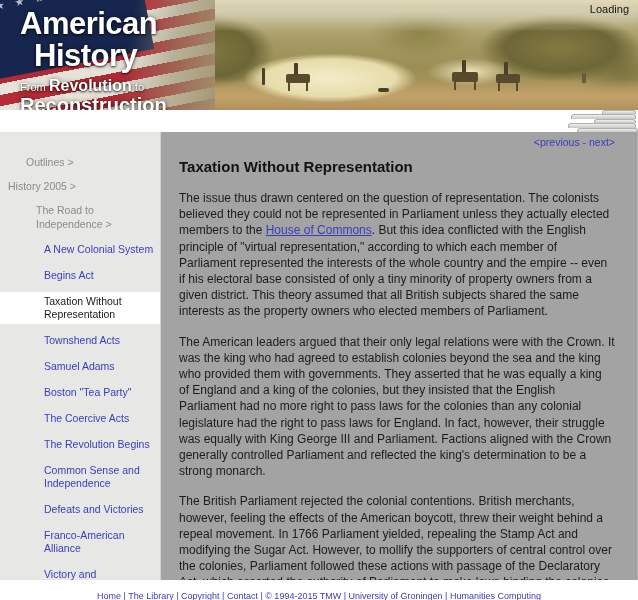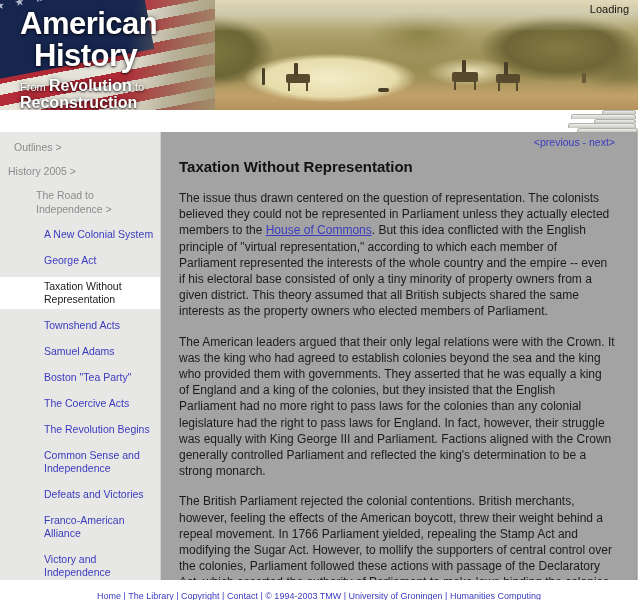--- a/index.html
+++ b/index.html
@@ -134,21 +134,21 @@
     padding-left: 14px;
     margin-top: 1px;
   }
   .logo-sub1 {
     margin-top: 7px;
     font-size: 12px;
     font-weight: bold;
   }
   .logo-sub1 .sm { font-size: 11px; font-weight: normal; }
   .logo-sub1 .big { font-size: 16px; font-weight: bold; }
-  .logo-sub2 { font-size: 16px; font-weight: bold; margin-top: 1px; }
+  .logo-sub2 { font-size: 20px; font-weight: bold; margin-top: 1px; }
 
   .loading {
     position: absolute;
     right: 9px; top: 3px;
     font-size: 11px;
     color: #17140e;
     z-index: 6;
   }
 
   
@@ -207,21 +207,21 @@
     border-right: 1px solid #cfcfcb;
     box-sizing: border-box;
     overflow: hidden;
   }
   .crumb {
     font-size: 10.5px;
     color: #8b8b8b;
     padding: 0 6px;
     line-height: 14px;
   }
-  .crumb.c1 { margin-top: 8px; padding-left: 14px; }
+  .crumb.c1 { margin-top: 23px; padding-left: 26px; }
   .crumb.c2 { margin-top: 10px; padding-left: 8px; }
   .crumb.c3 { margin-top: 10px; padding-left: 36px; width: 105px; }
 
   .navlist { margin-top: 9px; }
   .navitem {
     display: block;
     font-size: 10.5px;
     line-height: 13px;
     color: #3b3bbf;
     text-decoration: none;
@@ -350,21 +350,21 @@
     </div>
 
   <div class="shell">
 
     <div class="sidebar">
       <div class="crumb c1">Outlines &gt;</div>
       <div class="crumb c2">History 2005 &gt;</div>
       <div class="crumb c3">The Road to Independence &gt;</div>
       <div class="navlist" id="navlist">
           <a class="navitem">A New Colonial System</a>
-          <a class="navitem">George Act</a>
+          <a class="navitem">Begins Act</a>
           <a class="navitem active">Taxation Without Representation</a>
           <a class="navitem">Townshend Acts</a>
           <a class="navitem">Samuel Adams</a>
           <a class="navitem">Boston "Tea Party"</a>
           <a class="navitem">The Coercive Acts</a>
           <a class="navitem">The Revolution Begins</a>
           <a class="navitem">Common Sense and Independence</a>
           <a class="navitem">Defeats and Victories</a>
           <a class="navitem">Franco-American Alliance</a>
           <a class="navitem">Victory and Independence</a>
@@ -383,16 +383,16 @@
       <p class="para">The American leaders argued that their only legal relations were with the Crown. It was the king who had agreed to establish colonies beyond the sea and the king who provided them with governments. They asserted that he was equally a king of England and a king of the colonies, but they insisted that the English Parliament had no more right to pass laws for the colonies than any colonial legislature had the right to pass laws for England. In fact, however, their struggle was equally with King George III and Parliament. Factions aligned with the Crown generally controlled Parliament and reflected the king's determination to be a strong monarch.</p>
 
       <p class="para">The British Parliament rejected the colonial contentions. British merchants, however, feeling the effects of the American boycott, threw their weight behind a repeal movement. In 1766 Parliament yielded, repealing the Stamp Act and modifying the Sugar Act. However, to mollify the supporters of central control over the colonies, Parliament followed these actions with passage of the Declaratory Act, which asserted the authority of Parliament to make laws binding the colonies "in all cases whatsoever." The colonists had won only a temporary respite from an impending crisis.</p>
 
     </div>
   </div>
 
   <div class="shadow-edge"></div>
 
   <div class="footer">
-    <div class="footer-line">Home | The Library | Copyright | Contact | © 1994-2003 TMW | University of Groningen | Humanities Computing</div>
+    <div class="footer-line">Home | The Library | Copyright | Contact | © 1994-2015 TMW | University of Groningen | Humanities Computing</div>
   </div>
 
 </div>
 
 </body></html>

